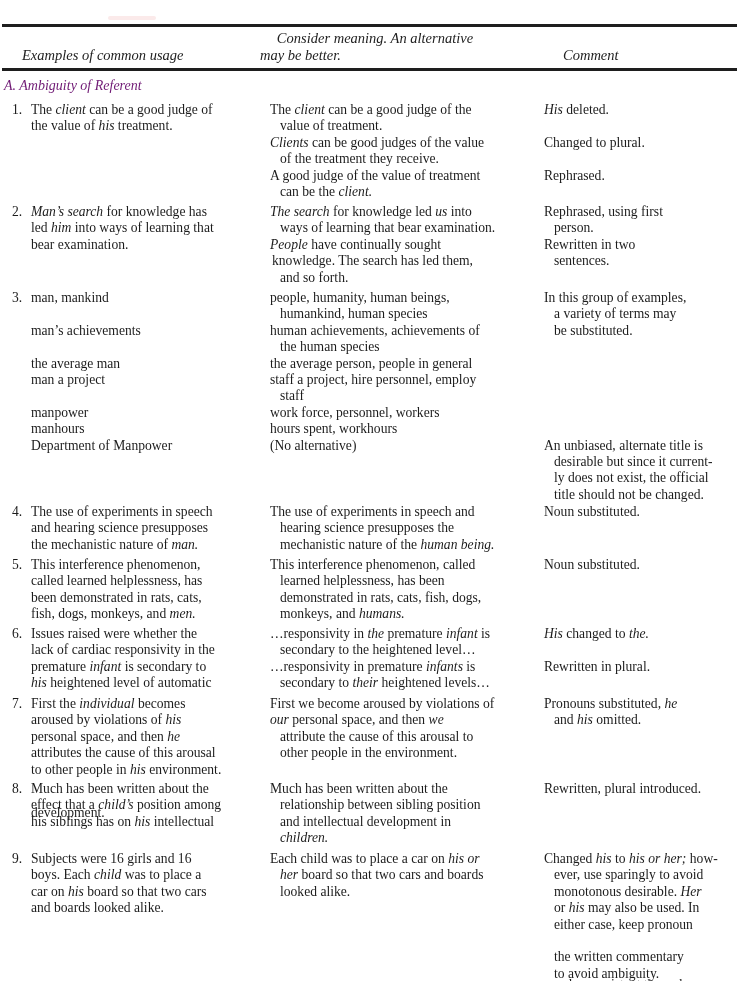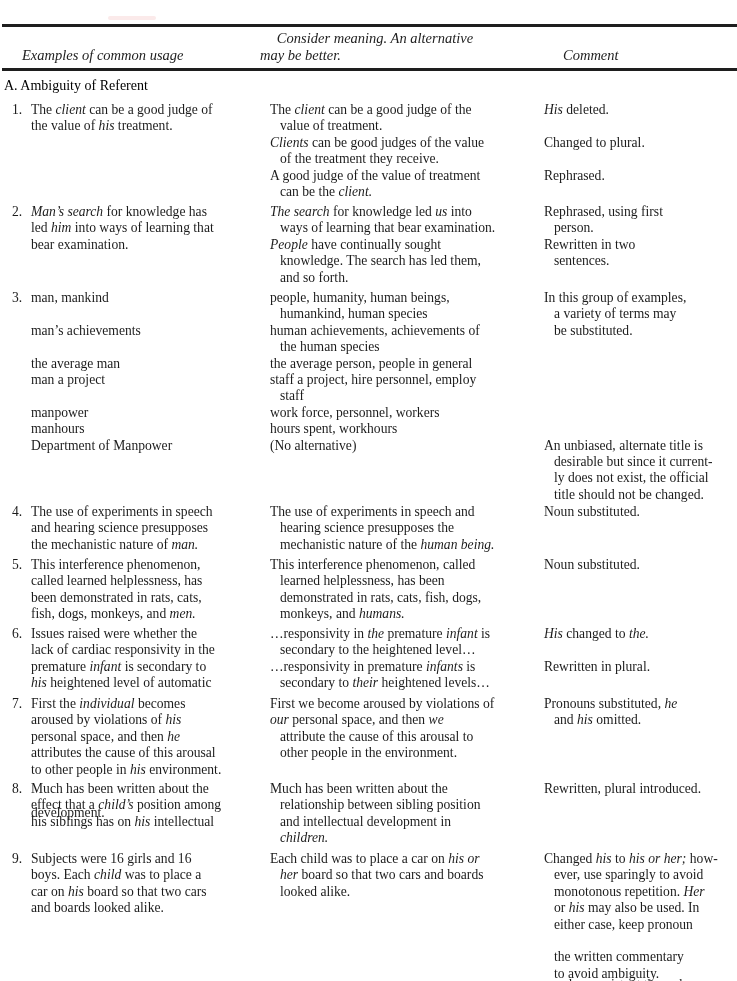--- a/index.html
+++ b/index.html
@@ -1,20 +1,20 @@
 <!DOCTYPE html>
 <html><head>
 <meta charset="utf-8">
 <style>
   html, body { margin: 0; padding: 0; background: #ffffff; }
   body { width: 737px; height: 981px; position: relative; overflow: hidden;
          font-family: "Liberation Serif", "DejaVu Serif", serif; color: #1a1a1a; }
   .rule { position: absolute; left: 2px; right: 0; height: 3px; background: #1e1e1e; }
   .hdr { position: absolute; font-style: italic; font-size: 14.5px; line-height: 17px; color: #222; }
-  .section { position: absolute; left: 4px; top: 78px; font-size: 14px; color: #000000; }
+  .section { position: absolute; left: 4px; top: 78px; font-style: italic; font-size: 14px; color: #701a75; }
   .ln { position: absolute; font-size: 13.6px; line-height: 16px; white-space: nowrap; color: #1c1c1c; }
   .ln i { font-style: italic; }
   .num { position: absolute; left: 12px; font-size: 13.6px; line-height: 16px; color: #1c1c1c; }
   .smudge { position: absolute; left: 108px; top: 16px; width: 48px; height: 4px; background: #fbeaea; border-radius: 2px; }
 </style>
 </head>
 <body>
 
 <div class="smudge"></div>
 <div class="rule" style="top:24px"></div>
@@ -41,21 +41,21 @@
     <div class="ln" style="left: 544px; top: 102px;"><i>His</i><span> deleted.</span></div>
     <div class="ln" style="left: 544px; top: 134.8px;"><span>Changed to plural.</span></div>
     <div class="ln" style="left: 544px; top: 167.6px;"><span>Rephrased.</span></div>
     <div class="num" style="top: 204px;">2.</div>
     <div class="ln" style="left: 31px; top: 204px;"><i>Man’s search</i><span> for knowledge has</span></div>
     <div class="ln" style="left: 31px; top: 220.4px;"><span>led </span><i>him</i><span> into ways of learning that</span></div>
     <div class="ln" style="left: 31px; top: 236.8px;"><span>bear examination.</span></div>
     <div class="ln" style="left: 270px; top: 204px;"><i>The search</i><span> for knowledge led </span><i>us</i><span> into</span></div>
     <div class="ln" style="left: 280px; top: 220.4px;"><span>ways of learning that bear examination.</span></div>
     <div class="ln" style="left: 270px; top: 236.8px;"><i>People</i><span> have continually sought</span></div>
-    <div class="ln" style="left: 280px; top: 253.2px;"><span>knowledge. The search has led them,</span></div>
+    <div class="ln" style="left: 272px; top: 253.2px;"><span>knowledge. The search has led them,</span></div>
     <div class="ln" style="left: 280px; top: 269.6px;"><span>and so forth.</span></div>
     <div class="ln" style="left: 544px; top: 204px;"><span>Rephrased, using first</span></div>
     <div class="ln" style="left: 554px; top: 220.4px;"><span>person.</span></div>
     <div class="ln" style="left: 544px; top: 236.8px;"><span>Rewritten in two</span></div>
     <div class="ln" style="left: 554px; top: 253.2px;"><span>sentences.</span></div>
     <div class="num" style="top: 290px;">3.</div>
     <div class="ln" style="left: 31px; top: 290px;"><span>man, mankind</span></div>
     <div class="ln" style="left: 31px; top: 322.8px;"><span>man’s achievements</span></div>
     <div class="ln" style="left: 31px; top: 355.6px;"><span>the average man</span></div>
     <div class="ln" style="left: 31px; top: 372px;"><span>man a project</span></div>
@@ -133,19 +133,19 @@
     <div class="num" style="top: 851px;">9.</div>
     <div class="ln" style="left: 31px; top: 851px;"><span>Subjects were 16 girls and 16</span></div>
     <div class="ln" style="left: 31px; top: 867.4px; text-align: center;"><span>boys. Each </span><i>child</i><span> was to place a</span></div>
     <div class="ln" style="left: 31px; top: 883.8px;"><span>car on </span><i>his</i><span> board so that two cars</span></div>
     <div class="ln" style="left: 31px; top: 900.2px;"><span>and boards looked alike.</span></div>
     <div class="ln" style="left: 270px; top: 851px;"><span>Each child was to place a car on </span><i>his or</i></div>
     <div class="ln" style="left: 280px; top: 867.4px;"><span></span><i>her</i><span> board so that two cars and boards</span></div>
     <div class="ln" style="left: 280px; top: 883.8px;"><span>looked alike.</span></div>
     <div class="ln" style="left: 544px; top: 851px;"><span>Changed </span><i>his</i><span> to </span><i>his or her;</i><span> how-</span></div>
     <div class="ln" style="left: 554px; top: 867.4px;"><span>ever, use sparingly to avoid</span></div>
-    <div class="ln" style="left: 554px; top: 883.8px;"><span>monotonous repetition. </span><i>Her</i></div>
+    <div class="ln" style="left: 554px; top: 883.8px;"><span>monotonous desirable. </span><i>Her</i></div>
     <div class="ln" style="left: 554px; top: 900.2px;"><span>or </span><i>his</i><span> may also be used. In</span></div>
     <div class="ln" style="left: 554px; top: 916.6px;"><span>either case, keep pronoun</span></div>
     <div class="ln" style="left: 554px; top: 977px;"><span>order consistent through</span></div>
     <div class="ln" style="left: 554px; top: 949.4px;"><span>the written commentary</span></div>
     <div class="ln" style="left: 554px; top: 965.8px;"><span>to avoid ambiguity.</span></div>
   </div>
 
 </body></html>

